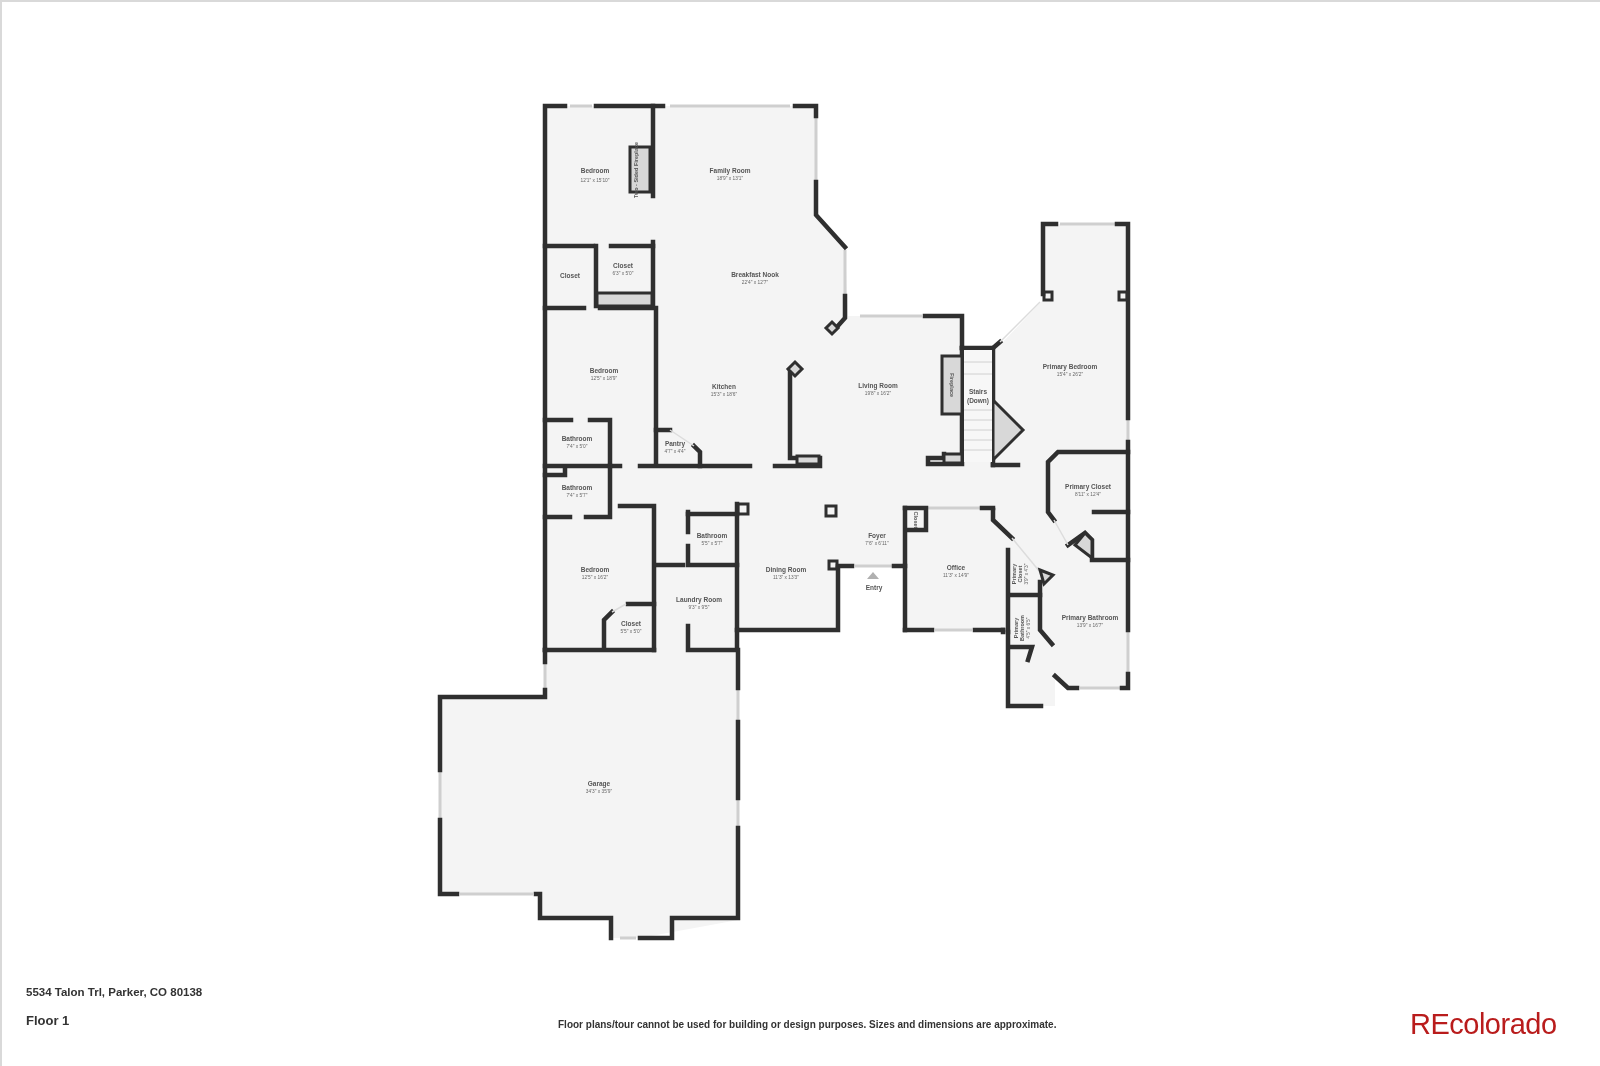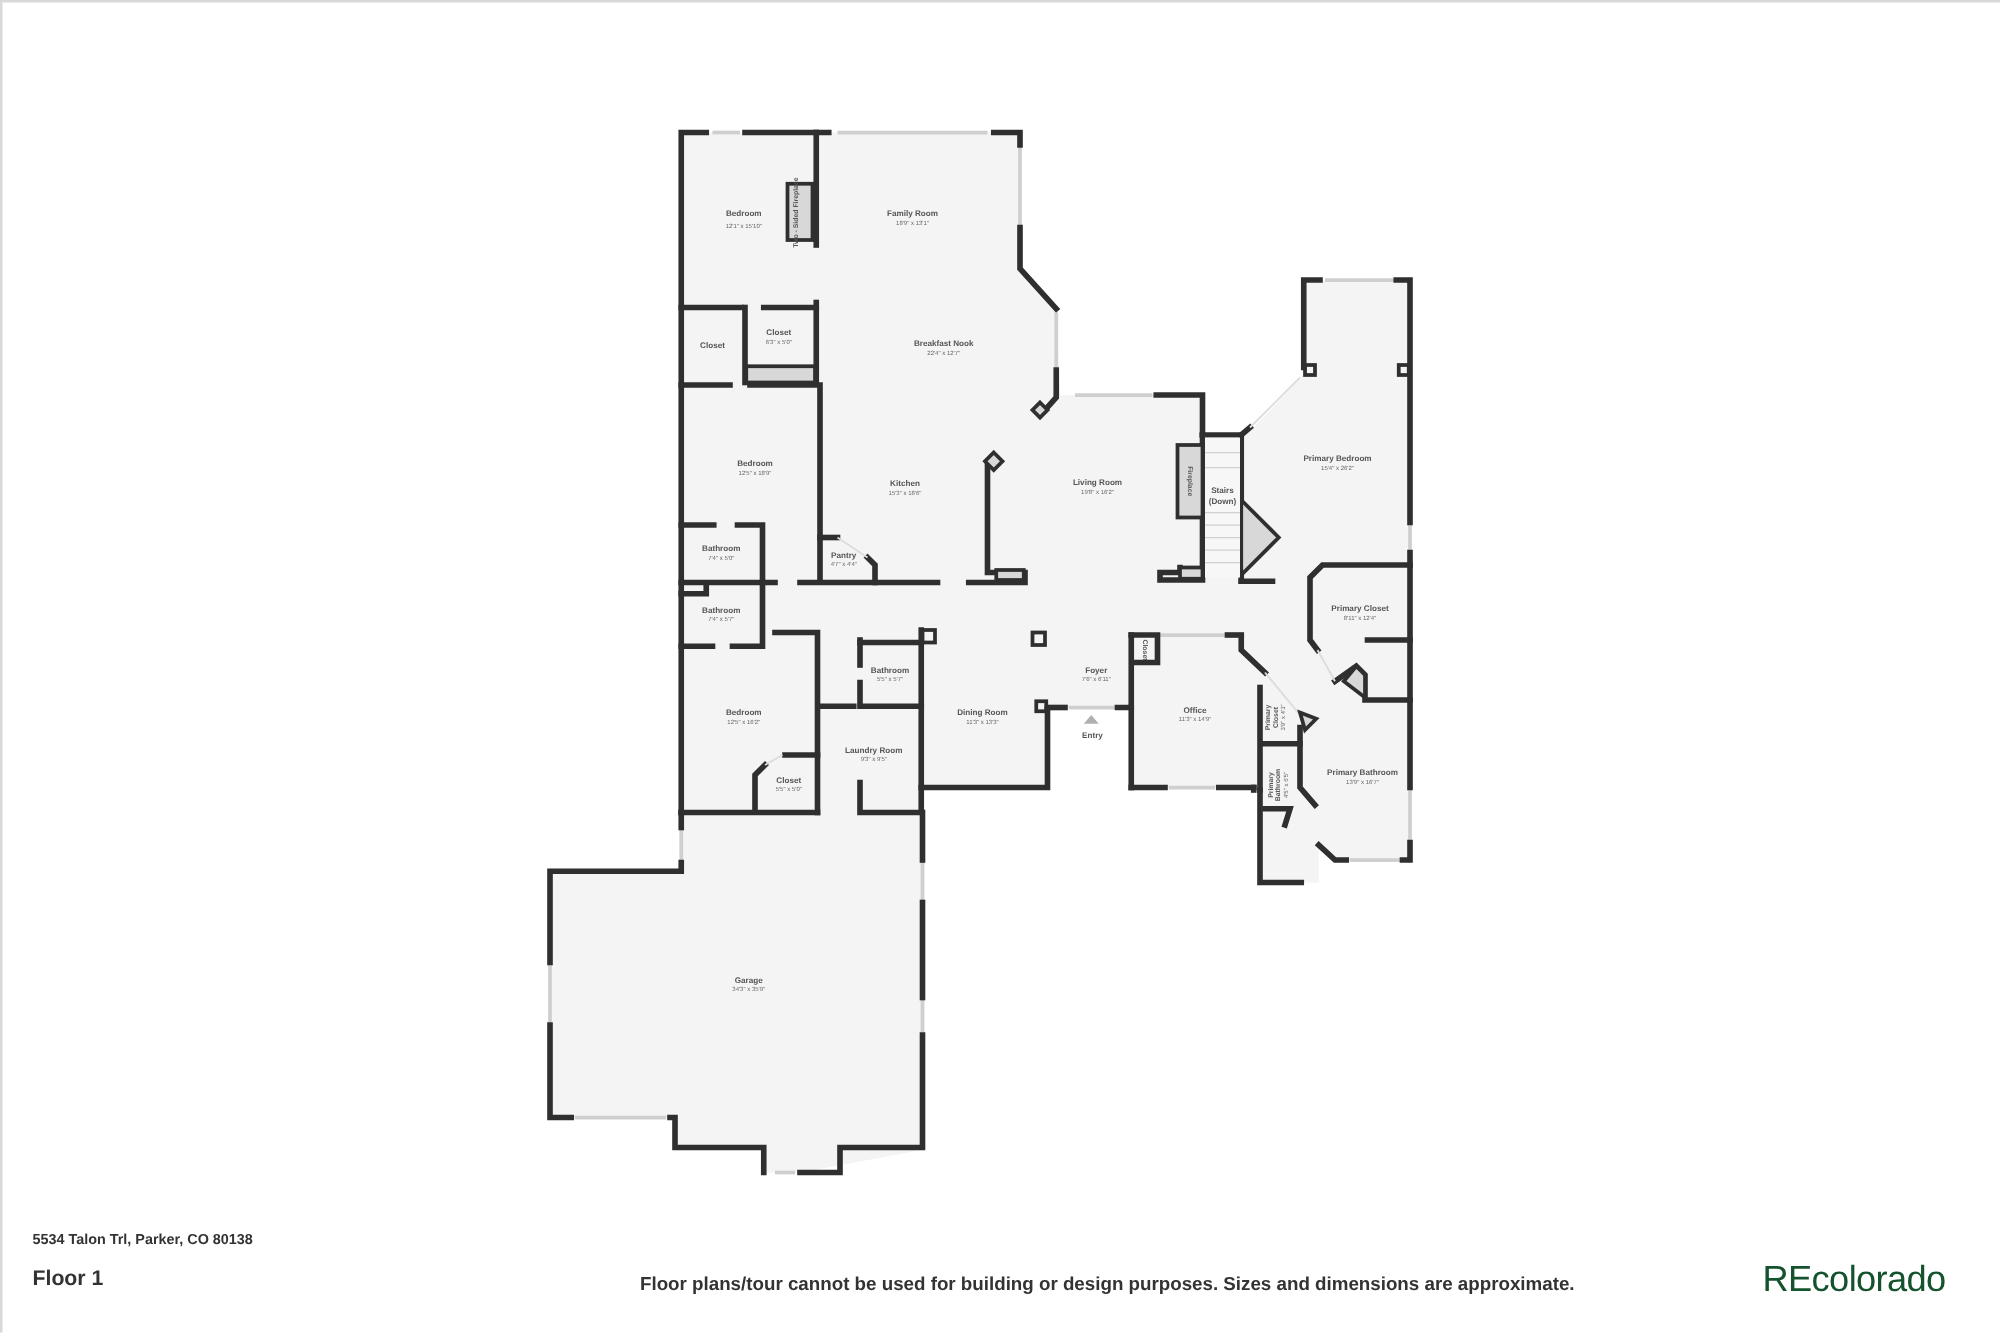--- a/index.html
+++ b/index.html
@@ -16,23 +16,23 @@
   .room { fill: #f4f4f4; }
   .wall { fill: none; stroke: #2f2f2f; stroke-width: 4.5; stroke-linecap: square; stroke-linejoin: miter; }
   .thin { fill: none; stroke: #2f2f2f; stroke-width: 3; }
   .win { stroke: #cfcfcf; stroke-width: 3; fill: none; }
   .door { stroke: #dcdcdc; stroke-width: 1.5; fill: none; }
   .hatch { fill: #d8d8d8; stroke: #2f2f2f; stroke-width: 3; }
   .stairline { stroke: #d0d0d0; stroke-width: 1; }
   .rn { font-family: "Liberation Sans", sans-serif; font-size: 6.5px; font-weight: bold; fill: #555; text-anchor: middle; }
   .rd { font-family: "Liberation Sans", sans-serif; font-size: 4.8px; fill: #666; text-anchor: middle; }
   .footer-addr { position: absolute; left: 26px; top: 986px; font-size: 11.5px; font-weight: bold; color: #333; }
-  .footer-floor { position: absolute; left: 26px; top: 1013px; font-size: 17px; font-weight: bold; color: #333; }
-  .footer-disc { position: absolute; left: 512px; top: 1019px; font-size: 15px; font-weight: bold; color: #333; }
-  .brand { position: absolute; left: 1410px; top: 1008px; font-size: 29px; color: #14532d; letter-spacing: -0.5px; }
+  .footer-floor { position: absolute; left: 26px; top: 1013px; font-size: 13px; font-weight: bold; color: #333; }
+  .footer-disc { position: absolute; left: 558px; top: 1019px; font-size: 10px; font-weight: bold; color: #333; }
+  .brand { position: absolute; left: 1410px; top: 1008px; font-size: 29px; color: #b91c1c; letter-spacing: -0.5px; }
 </style>
 </head>
 <body>
 
 <div class="frame"></div>
 
 <svg class="plan" width="1600" height="1066" viewBox="0 0 1600 1066">
 
   <g>
     <polygon class="room" points="545,106 816,106 816,215 845,247 848,316 962,316 962,348 996,348 1000,345 1043,300 1043,224 1128,224 1128,688 1071,688 1055,680 1055,706 1008,706 1008,632 1003,632 1003,630 905,630 905,566 878,566 838,566 838,630 738,630 738,650 688,650 688,650 656,650 656,650 545,650"></polygon>

